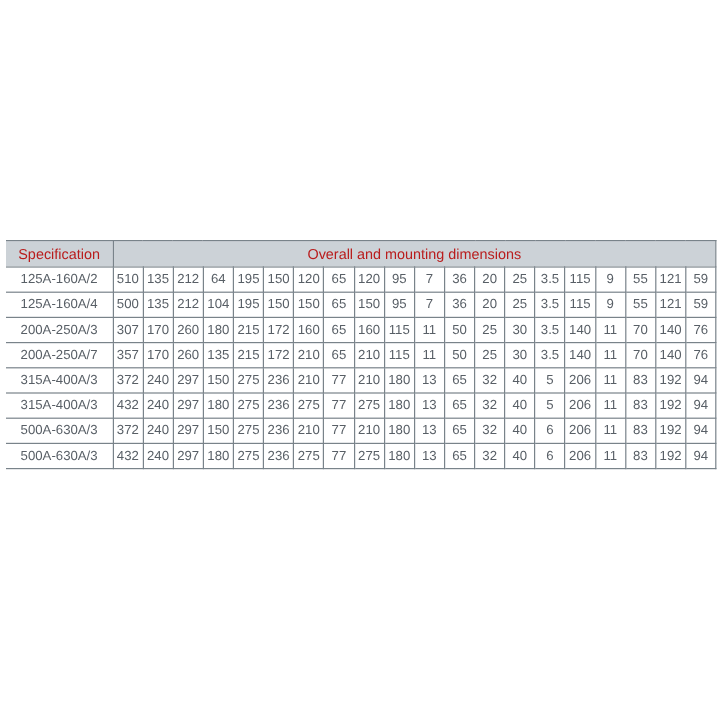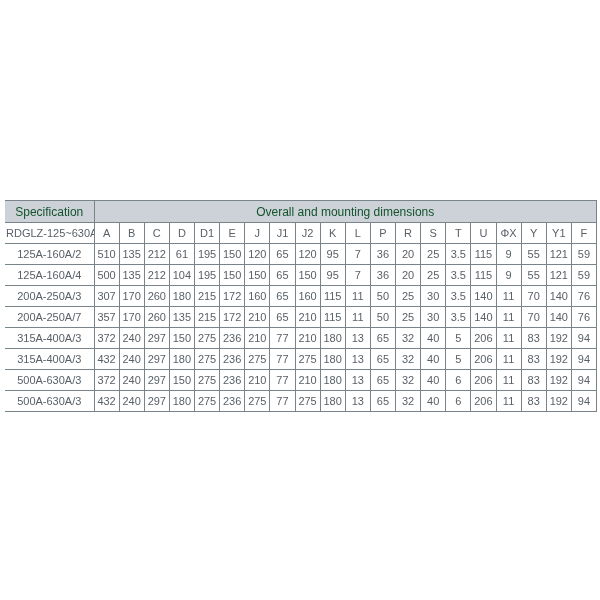--- a/index.html
+++ b/index.html
@@ -32,21 +32,21 @@
     height: 20px;
     font-weight: normal;
     overflow: hidden;
     white-space: nowrap;
   }
   table.spec-table tr > *:first-child { border-left: 0; }
   table.spec-table .top-header th {
     background: #ccd2d7;
     height: 21px;
     font-size: 12px;
-    color: #14532d;
+    color: #b91c1c;
   }
   th.spec-head, td.spec {
     text-align: left;
     padding-left: 7px;
   }
   td.spec { font-size: 11px; }
   .dims-head { text-align: center; }
 </style>
 </head>
 <body>
@@ -55,53 +55,29 @@
   <div class="spec-table-wrap">
     <table class="spec-table">
       <colgroup>
         <col style="width:89px">
       </colgroup>
       <thead>
         <tr class="top-header">
           <th class="spec-head">Specification</th>
           <th class="dims-head" colspan="20">Overall and mounting dimensions</th>
         </tr>
-        <tr>
-          <td class="spec">RDGLZ-125~630A</td>
-
-        <td>A</td>
-            <td>B</td>
-            <td>C</td>
-            <td>D</td>
-            <td>D1</td>
-            <td>E</td>
-            <td>J</td>
-            <td>J1</td>
-            <td>J2</td>
-            <td>K</td>
-            <td>L</td>
-            <td>P</td>
-            <td>R</td>
-            <td>S</td>
-            <td>T</td>
-            <td>U</td>
-            <td>ΦX</td>
-            <td>Y</td>
-            <td>Y1</td>
-            <td>F</td>
-          </tr>
       </thead>
       <tbody>
 
       <tr>
             <td class="spec">125A-160A/2</td>
             <td>510</td>
             <td>135</td>
             <td>212</td>
-            <td>61</td>
+            <td>64</td>
             <td>195</td>
             <td>150</td>
             <td>120</td>
             <td>65</td>
             <td>120</td>
             <td>95</td>
             <td>7</td>
             <td>36</td>
             <td>20</td>
             <td>25</td>

